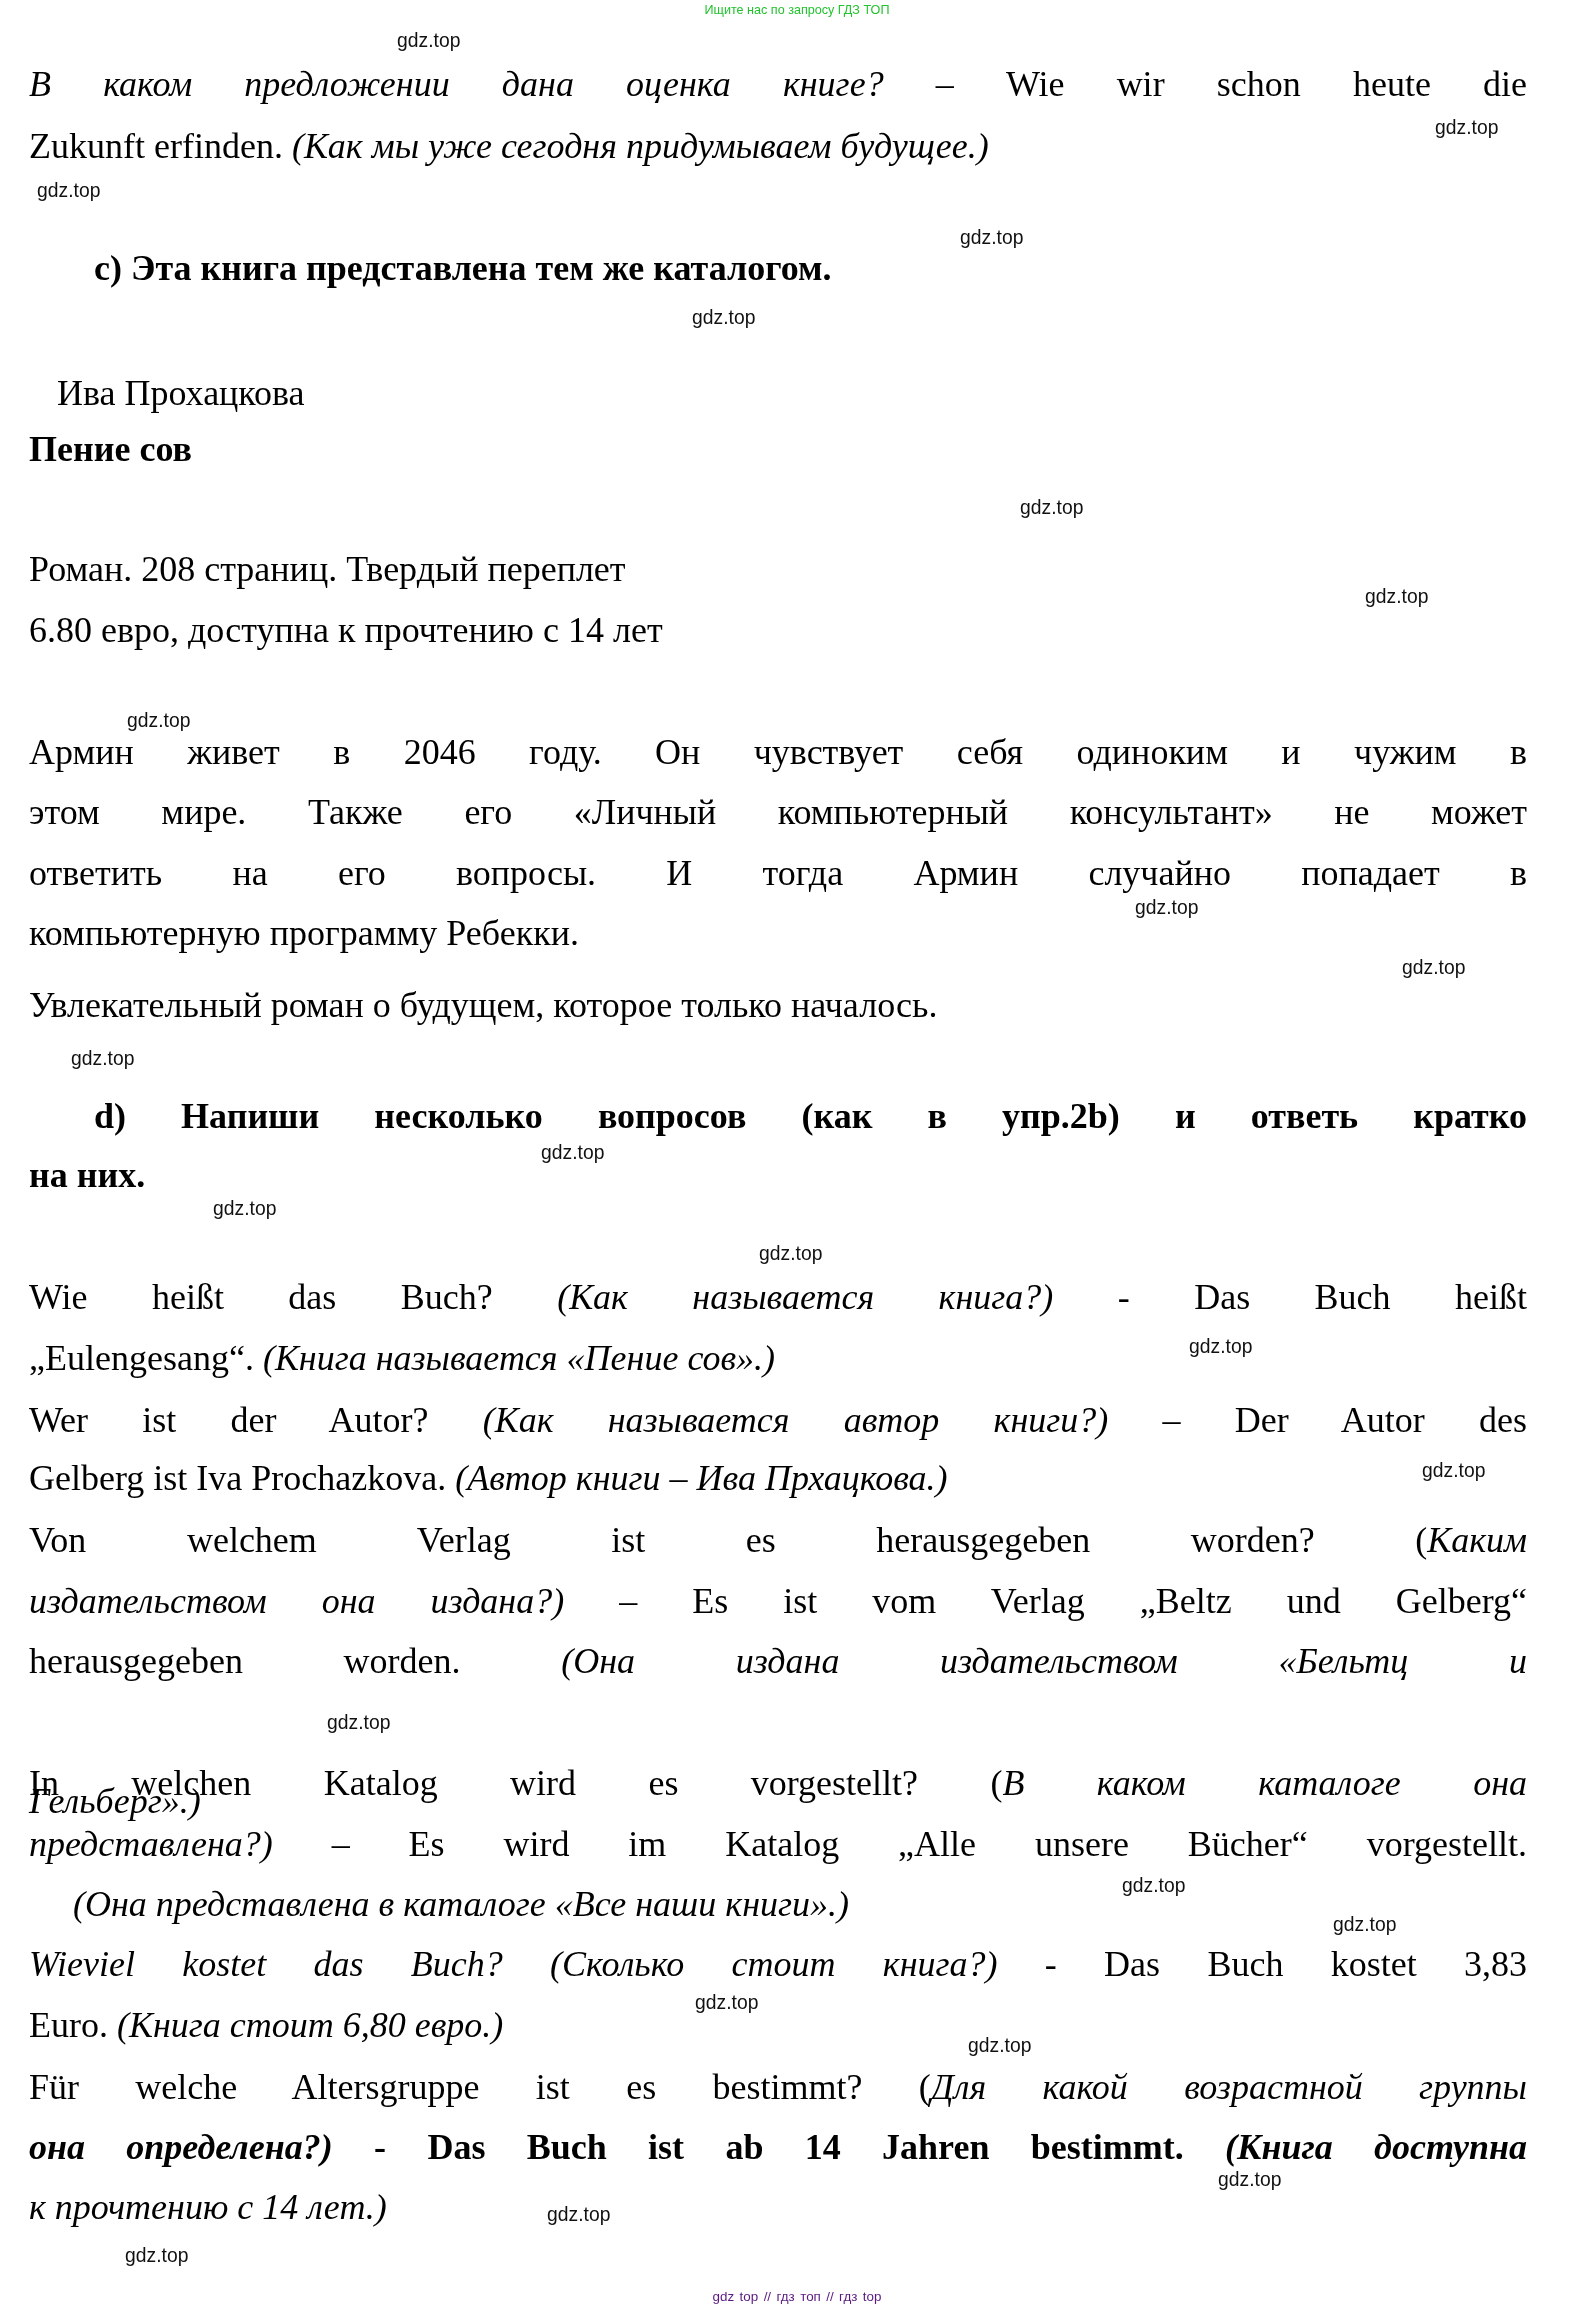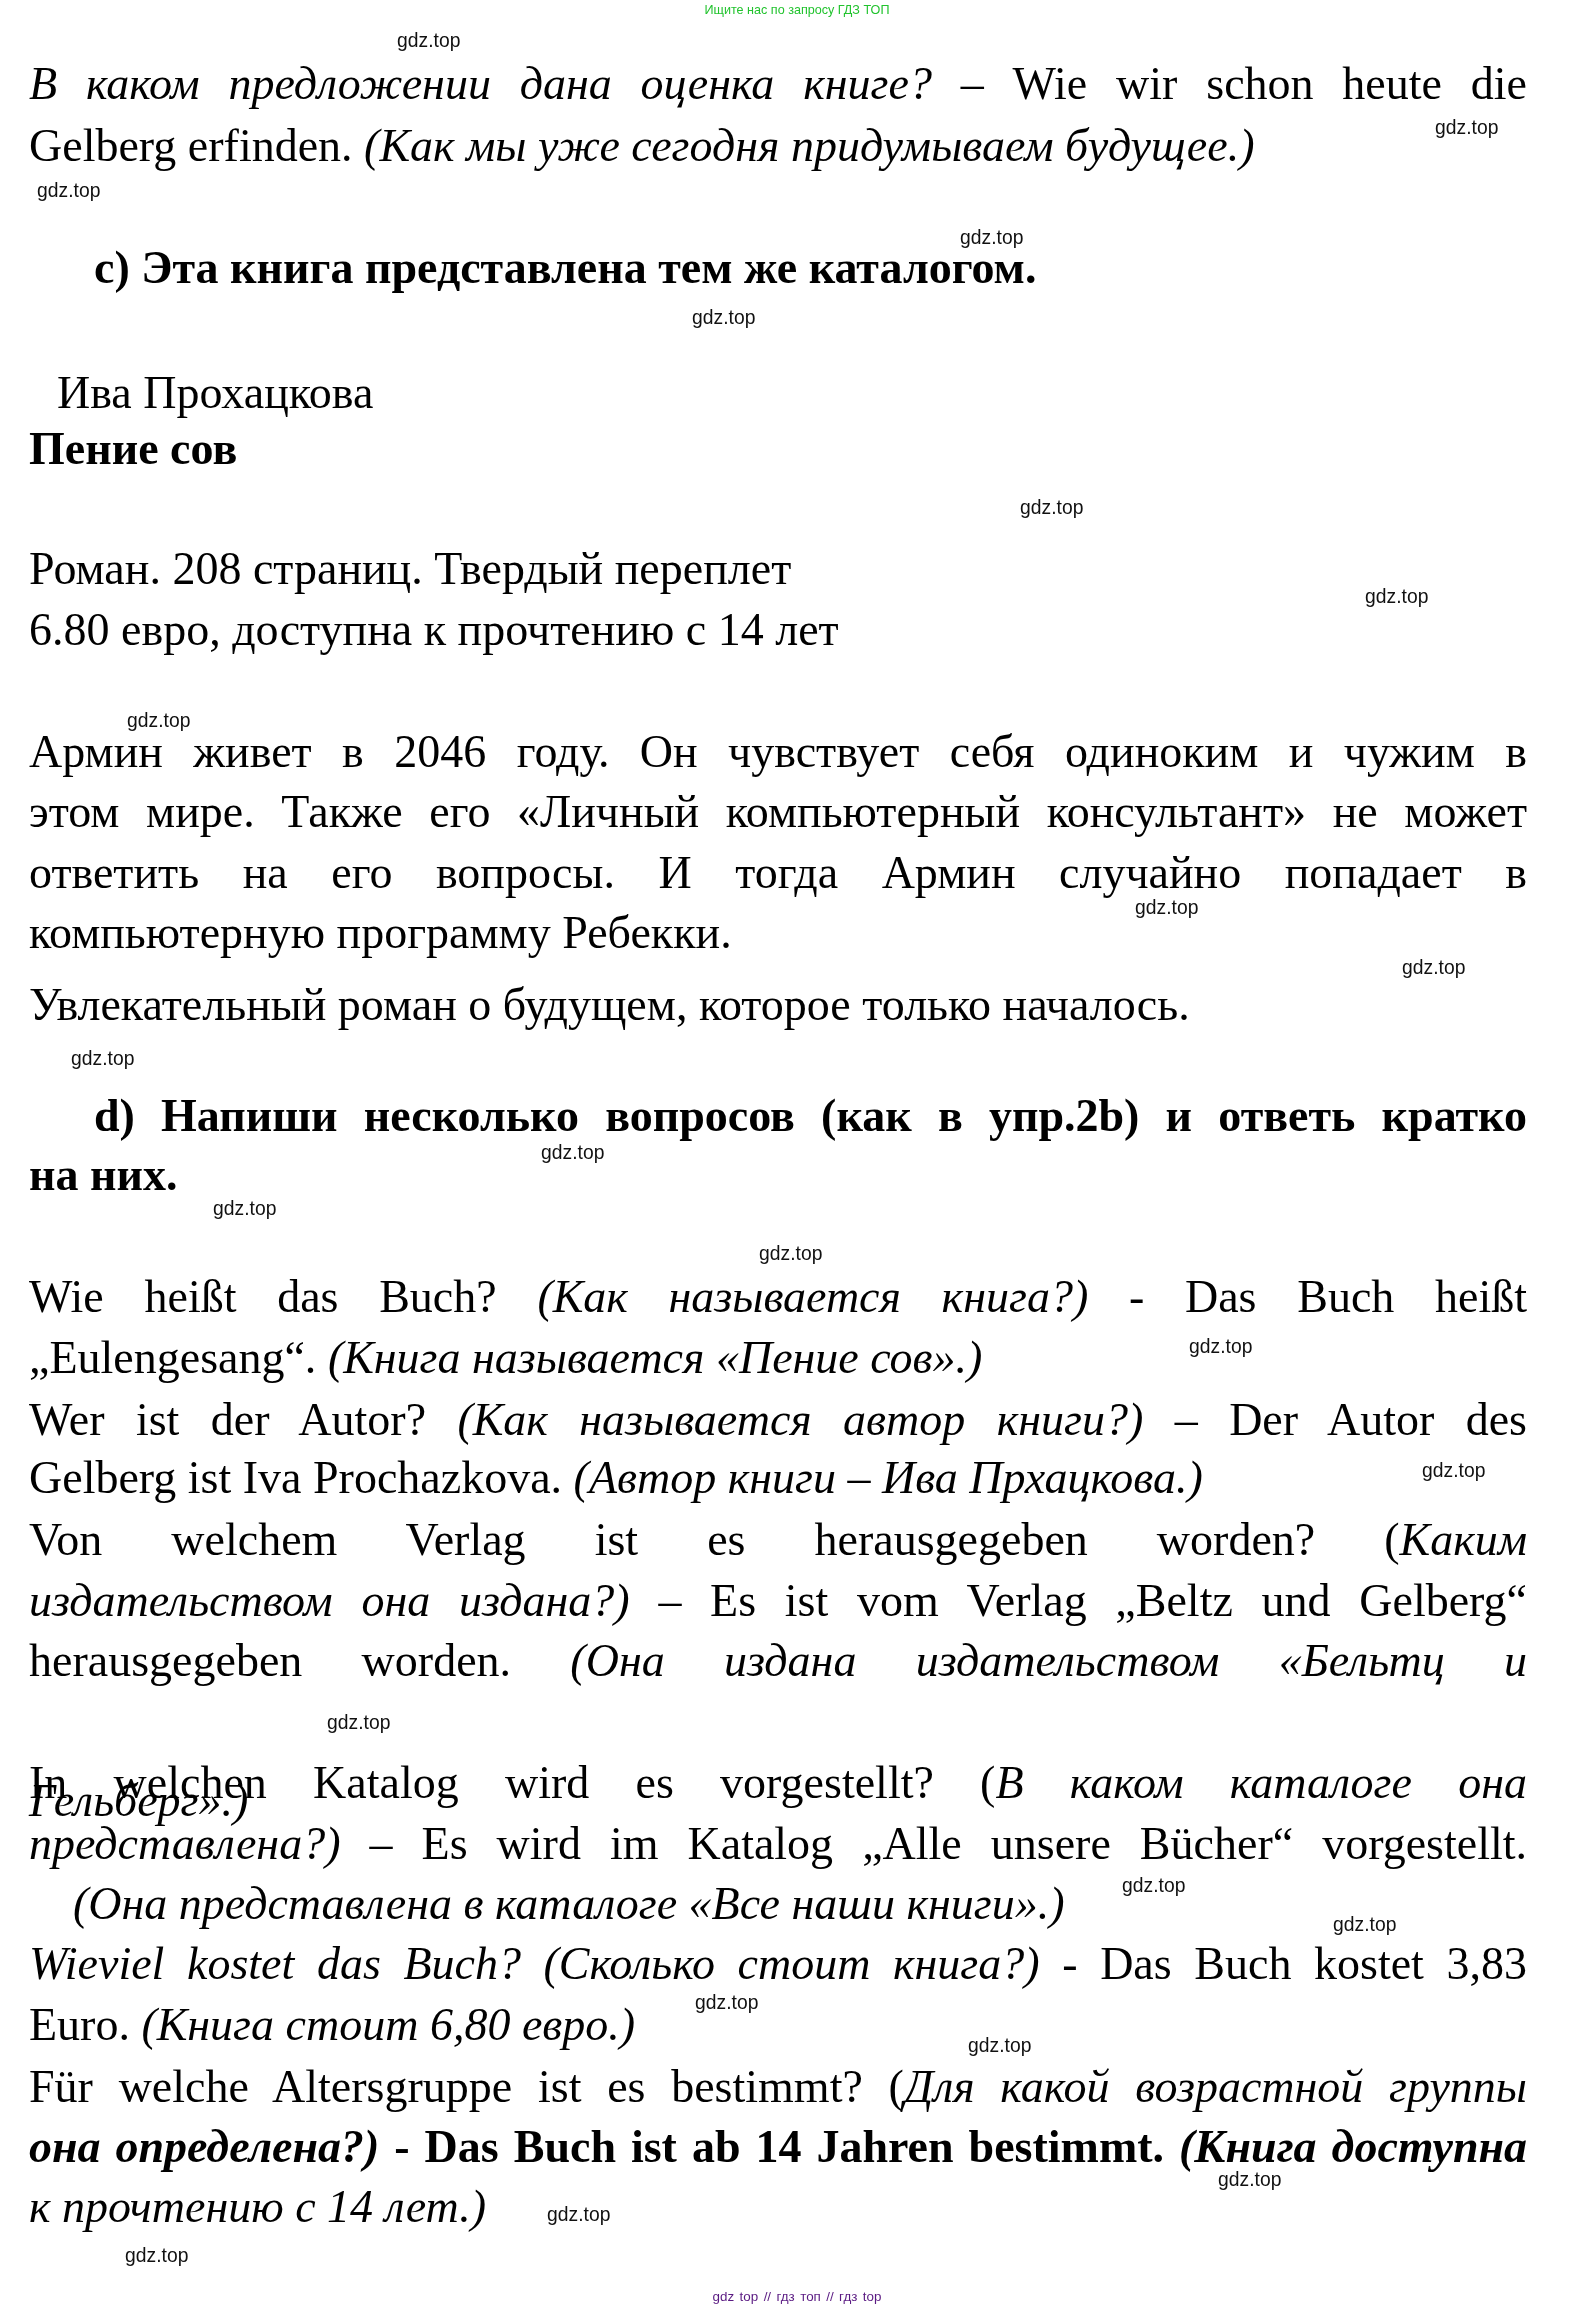--- a/index.html
+++ b/index.html
@@ -1,32 +1,32 @@
 <!DOCTYPE html>
 <html style="font-size:13.4px"><head>
 <meta charset="utf-8">
 <style>
   html, body { margin:0; padding:0; background:#ffffff; }
   body { width:1594px; height:2307px; position:relative; overflow:hidden; font-family:"Liberation Serif", serif; color:#000; }
   .banner { position:absolute; top:2.5px; left:0; width:1594px; text-align:center; font-family:"Liberation Sans", sans-serif; font-size:12.6px; color:#22c32e; line-height:15px; }
   .footer { position:absolute; top:2288px; left:0; width:1594px; text-align:center; font-family:"Liberation Sans", sans-serif; font-size:13.4px; color:#5a1a82; line-height:17px; word-spacing:1.7px; }
-  .ln { position:absolute; left:29px; width:1498px; height:60px; line-height:60px; font-size:46px; white-space:nowrap; }
+  .ln { position:absolute; left:29px; width:1498px; height:60px; line-height:60px; font-size:36px; white-space:nowrap; }
   .ln.j { text-align:justify; text-align-last:justify; white-space:normal; }
   .ln.ind { left:94px; width:1433px; }
   .i { font-style:italic; }
   .b { font-weight:bold; }
   .wm { position:absolute; font-family:"Liberation Sans", sans-serif; font-size:21px; line-height:23.5px; color:#111; transform:scaleX(0.92); transform-origin:left center; }
 </style>
 </head>
 <body>
 
 <div class="banner">Ищите нас по запросу ГДЗ ТОП</div>
 
 <div class="ln j" style="top:54px;"><span class="i">В каком предложении дана оценка книге?</span><span> – </span><span>Wie wir schon heute die</span></div>
-<div class="ln" style="top:116px;"><span>Gelberg erfinden. </span><span class="i">(Как мы уже сегодня придумываем будущее.)</span></div>
+<div class="ln" style="top:116px;"><span>Zukunft erfinden. </span><span class="i">(Как мы уже сегодня придумываем будущее.)</span></div>
 
 <div class="ln ind b" style="top:238px;">c)  Эта книга представлена тем же каталогом.</div>
 <div class="ln" style="top:363px;margin-left:28px;">Ива Прохацкова</div>
 <div class="ln b" style="top:419px;">Пение сов</div>
 <div class="ln" style="top:539px;">Роман. 208 страниц. Твердый переплет</div>
 <div class="ln" style="top:600px;">6.80 евро, доступна к прочтению с 14 лет</div>
 
 <div class="ln j" style="top:722px;">Армин живет в 2046 году. Он чувствует себя одиноким и чужим в</div>
 <div class="ln j" style="top:782px;">этом мире. Также его «Личный компьютерный консультант» не может</div>
 <div class="ln j" style="top:843px;">ответить на его вопросы. И тогда Армин случайно попадает в</div>

